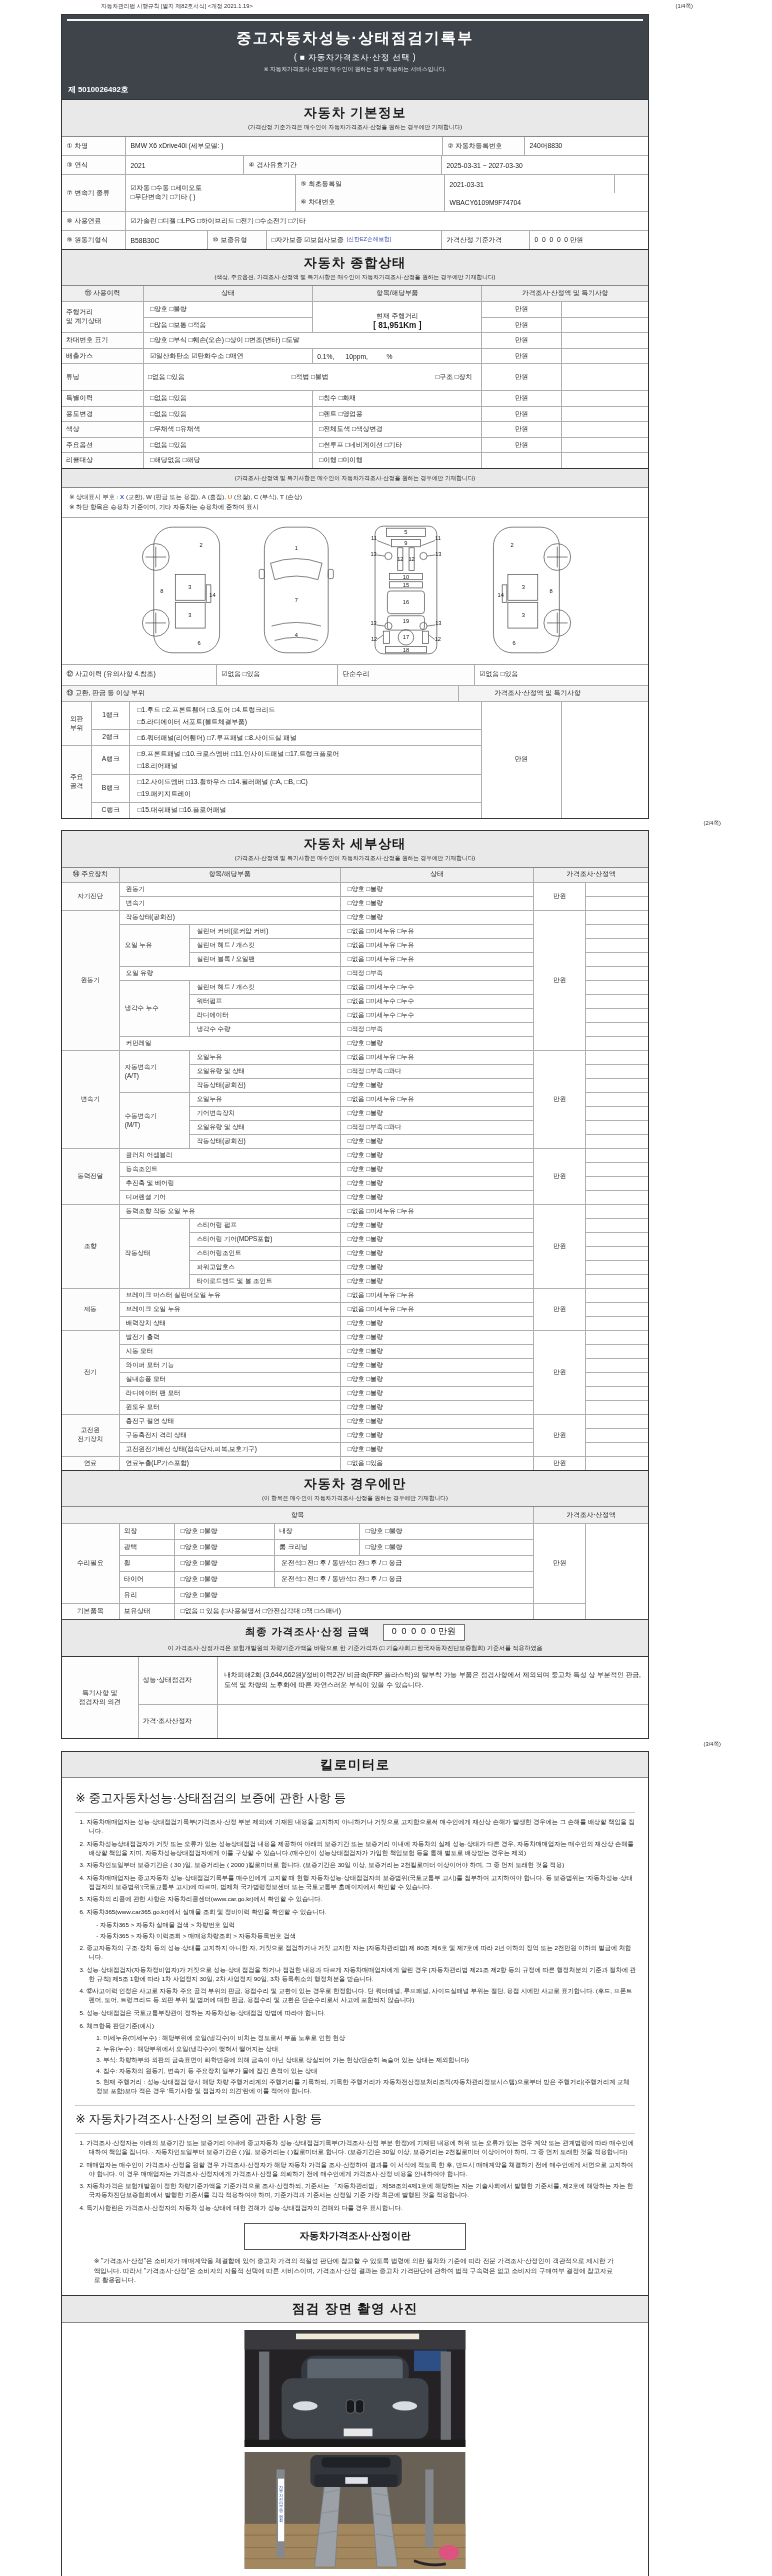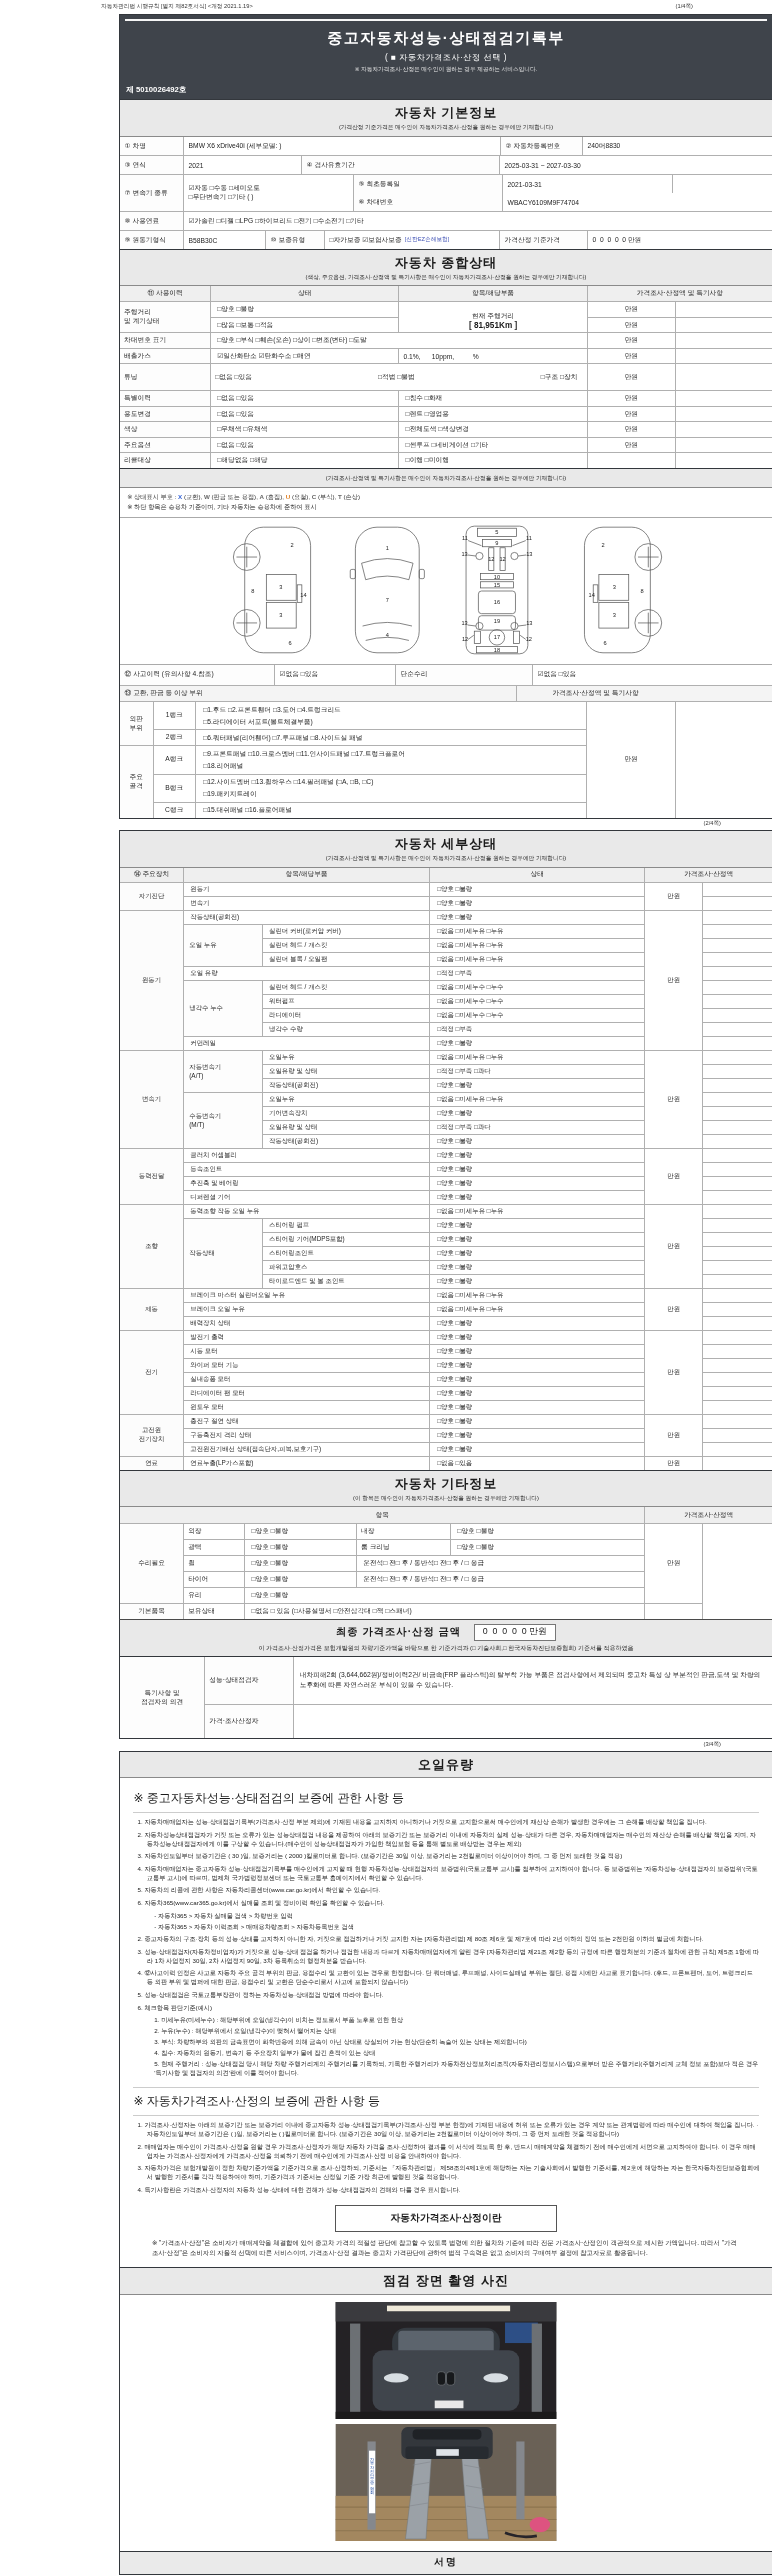--- a/index.html
+++ b/index.html
@@ -2,21 +2,21 @@
 <html style="font-size:8.2px"><head>
 <meta charset="utf-8">
 <style>
   * { box-sizing: border-box; margin: 0; padding: 0; }
   html,body { background:#fff; }
   body {
     width:773px; height:2576px; overflow:hidden; position:relative;
     font-family:"Liberation Sans","DejaVu Sans",sans-serif; color:#1b1b1b;
   }
   .metaline { display:flex; justify-content:space-between; margin:2.6px 0 3.1px 101px; width:592px; font-size:5.7px; color:#333; }
-  .sheet { margin-left:119px; width:654px; }
+  .sheet { margin-left:61px; width:588px; }
   .block { border:1.5px solid #33373c; background:#fff; }
   .block + .block { margin-top:-1.5px; }
   .pagemark { margin-left:133px; width:588px; text-align:right; font-size:5.7px; color:#333; padding:1.5px 0 2.1px; }
 
   
   .dochdr { background:#3f444b; color:#fff; }
   .whitebar { height:2.6px; background:#f6f6f6; margin:4.1px 4.6px 7.2px; }
   .dochdr .title { text-align:center; font-size:15px; font-weight:bold; letter-spacing:1.5px; }
   .dochdr .subtitle { text-align:center; font-size:8.2px; margin-top:4.1px; letter-spacing:0.5px; }
   .dochdr .note { text-align:center; font-size:5.7px; color:#e6e6e6; margin:3.6px 0 8.2px; }
@@ -680,21 +680,21 @@
             <td class="state-cell">□없음  □있음</td>
             <td class="price-cell" rowspan="1">만원</td>
             <td></td>
           </tr>
         </tbody>
     </table>
   </div>
 
   <div class="block">
     <div class="band">
-      <h2>자동차 기타정보</h2>
+      <h2>자동차 경우에만</h2>
       <div class="sub">(이 항목은 매수인이 자동차가격조사·산정을 원하는 경우에만 기재합니다)</div>
     </div>
     <table id="etc-table">
       <colgroup>
           <col style="width:54px">
           <col style="width:52px">
           <col style="width:95px">
           <col style="width:80px">
           <col style="width:165px">
           <col style="width:49px">
@@ -774,21 +774,21 @@
       </table>
   </div>
 </div>
 
 <div class="pagemark">(3/4쪽)</div>
 
 <div class="sheet">
 
   <div class="block">
     <div class="band">
-      <h2>오일유량</h2>
+      <h2>킬로미터로</h2>
     </div>
     <div class="notice-body">
       <div class="nsec" style="border-bottom:0.5px solid #ccc;padding-bottom:5.2px">※ 중고자동차성능·상태점검의 보증에 관한 사항 등</div>
       <div id="notice-list1">
           <p class="notice-item">1.  자동차매매업자는 성능·상태점검기록부(가격조사·산정 부분 제외)에 기재된 내용을 고지하지 아니하거나 거짓으로 고지함으로써 매수인에게 재산상 손해가 발생한 경우에는 그 손해를 배상할 책임을 집니다.</p>
           <p class="notice-item">2.  자동차성능상태점검자가 거짓 또는 오류가 있는 성능상태점검 내용을 제공하여 아래의 보증기간 또는 보증거리 이내에 자동차의 실제 성능·상태가 다른 경우, 자동차매매업자는 매수인의 재산상 손해를 배상할 책임을 지며, 자동차성능상태점검자에게 이를 구상할 수 있습니다.(매수인이 성능상태점검자가 가입한 책임보험 등을 통해 별도로 배상받는 경우는 제외)</p>
           <p class="notice-item">3.  자동차인도일부터 보증기간은 ( 30 )일, 보증거리는 ( 2000 )킬로미터로 합니다. (보증기간은 30일 이상, 보증거리는 2천킬로미터 이상이어야 하며, 그 중 먼저 도래한 것을 적용)</p>
           <p class="notice-item">4.  자동차매매업자는 중고자동차 성능·상태점검기록부를 매수인에게 고지할 때 현행 자동차성능·상태점검자의 보증범위(국토교통부 고시)를 첨부하여 고지하여야 합니다. 동 보증범위는 '자동차성능·상태점검자의 보증범위'(국토교통부 고시)에 따르며, 법제처 국가법령정보센터 또는 국토교통부 홈페이지에서 확인할 수 있습니다.</p>
           <p class="notice-item">5.  자동차의 리콜에 관한 사항은 자동차리콜센터(www.car.go.kr)에서 확인할 수 있습니다.</p>
           <p class="notice-item">6.  자동차365(www.car365.go.kr)에서 실매물 조회 및 정비이력 확인을 확인할 수 있습니다.</p>

